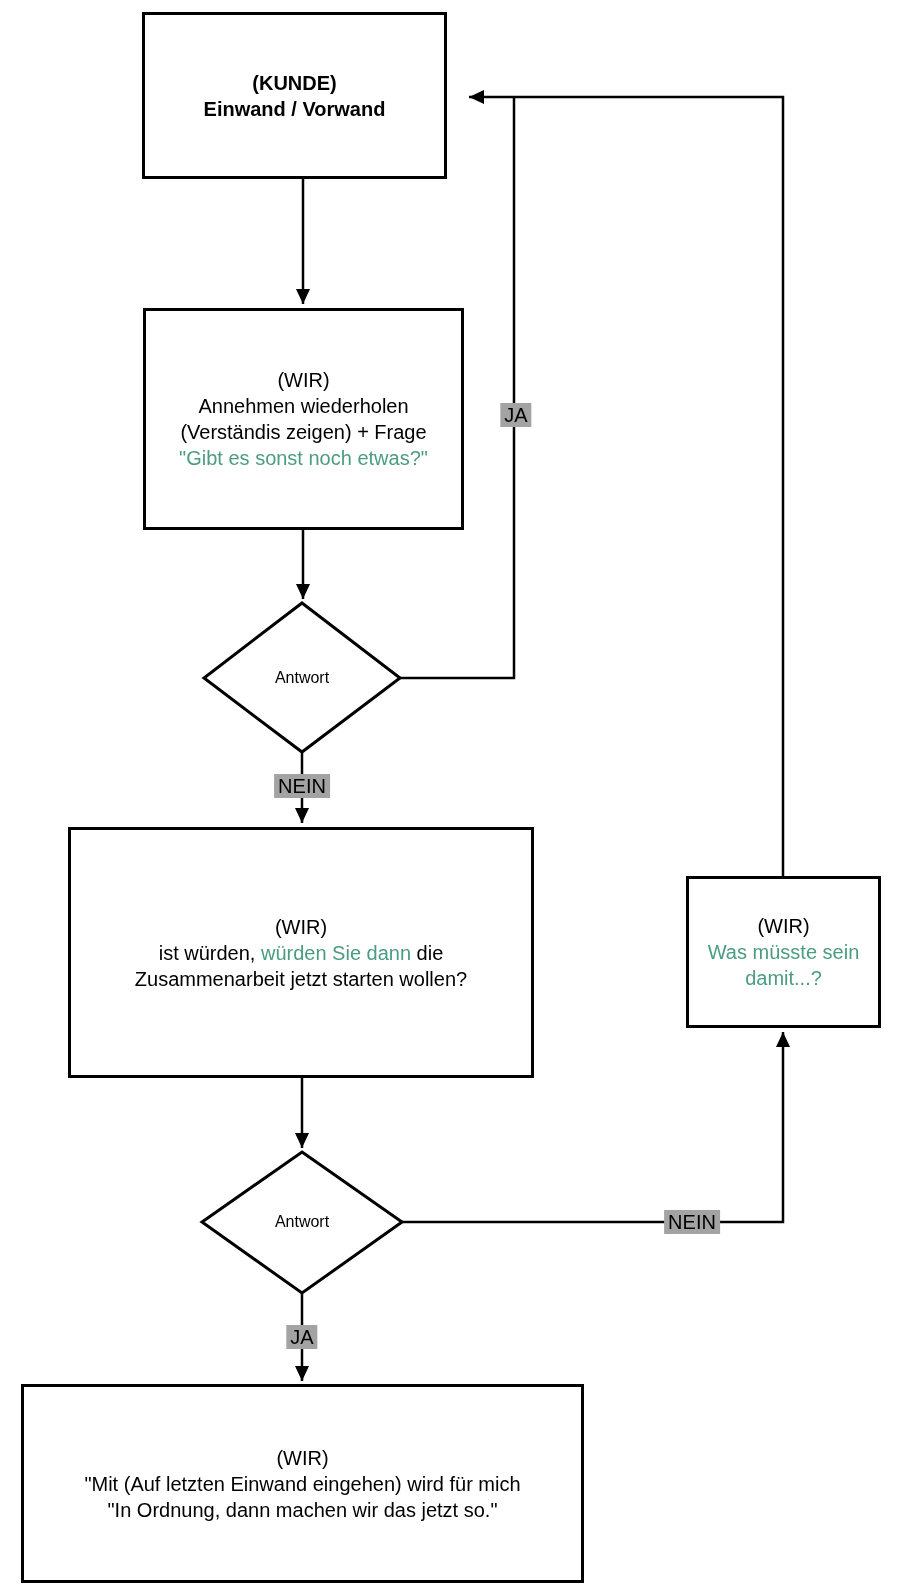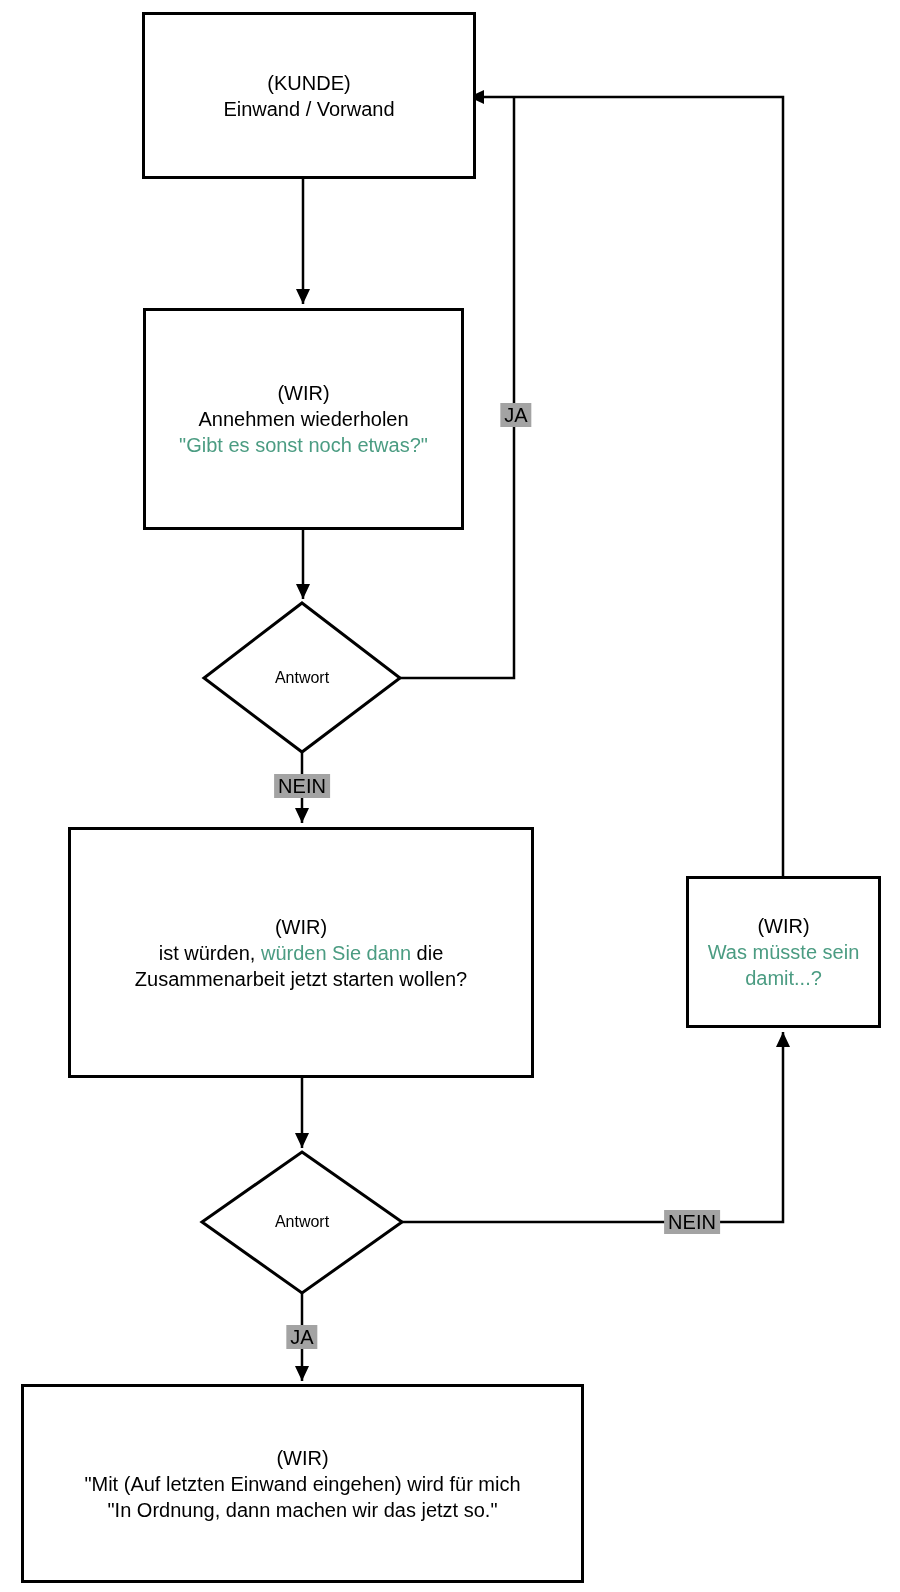--- a/index.html
+++ b/index.html
@@ -48,21 +48,21 @@
     line-height: 24px;
     white-space: nowrap;
   }
   .diamond-label {
     position: absolute;
     transform: translate(-50%, -50%);
     font-size: 16px;
     line-height: 24px;
     white-space: nowrap;
   }
-  #box-kunde        { left: 142px; top: 12px;   width: 334px; height: 167px; }
+  #box-kunde        { left: 142px; top: 12px;   width: 305px; height: 167px; font-weight: bold; }
   #box-wiederholen  { left: 143px; top: 308px;  width: 321px; height: 222px; }
   #box-angenommen   { left: 68px;  top: 827px;  width: 466px; height: 251px; }
   #box-was-muesste  { left: 686px; top: 876px;  width: 195px; height: 152px; }
   #box-loesung      { left: 21px;  top: 1384px; width: 563px; height: 199px; }
   #label-antwort-1  { left: 302px; top: 678px; }
   #label-antwort-2  { left: 302px; top: 1222px; }
   #label-ja-top     { left: 516px; top: 415px; }
   #label-nein-mid   { left: 302px; top: 786px; }
   #label-ja-bottom  { left: 302px; top: 1337px; }
   #label-nein-right { left: 692px; top: 1222px; }
@@ -96,20 +96,21 @@
     <div>
       <div>(KUNDE)</div>
       <div>Einwand / Vorwand</div>
     </div>
   </div>
 
   <div class="node-box" id="box-wiederholen">
     <div>
       <div>(WIR)</div>
       <div>Annehmen wiederholen</div>
+      <div>(Verständis zeigen) + Frage</div>
       <div class="teal">"Gibt es sonst noch etwas?"</div>
     </div>
   </div>
 
   <div class="node-box" id="box-angenommen">
     <div>
       <div>(WIR)</div>
       <div><span>ist würden, </span><span class="teal">würden Sie dann</span><span> die</span></div>
       <div>Zusammenarbeit jetzt starten wollen?</div>
     </div>

